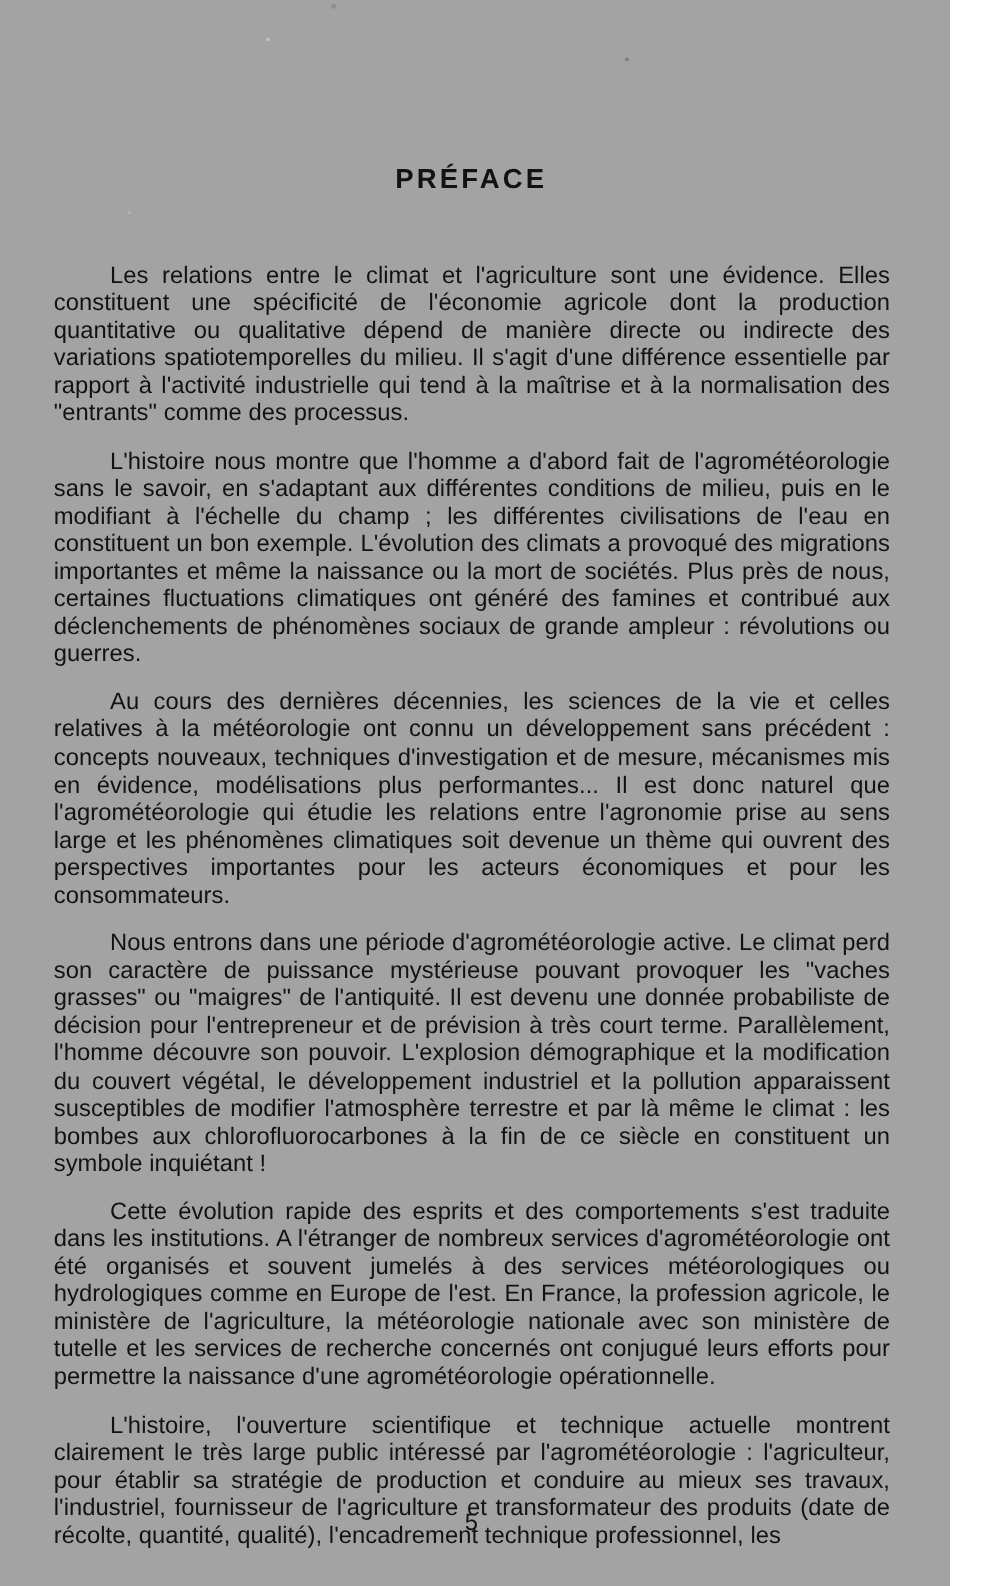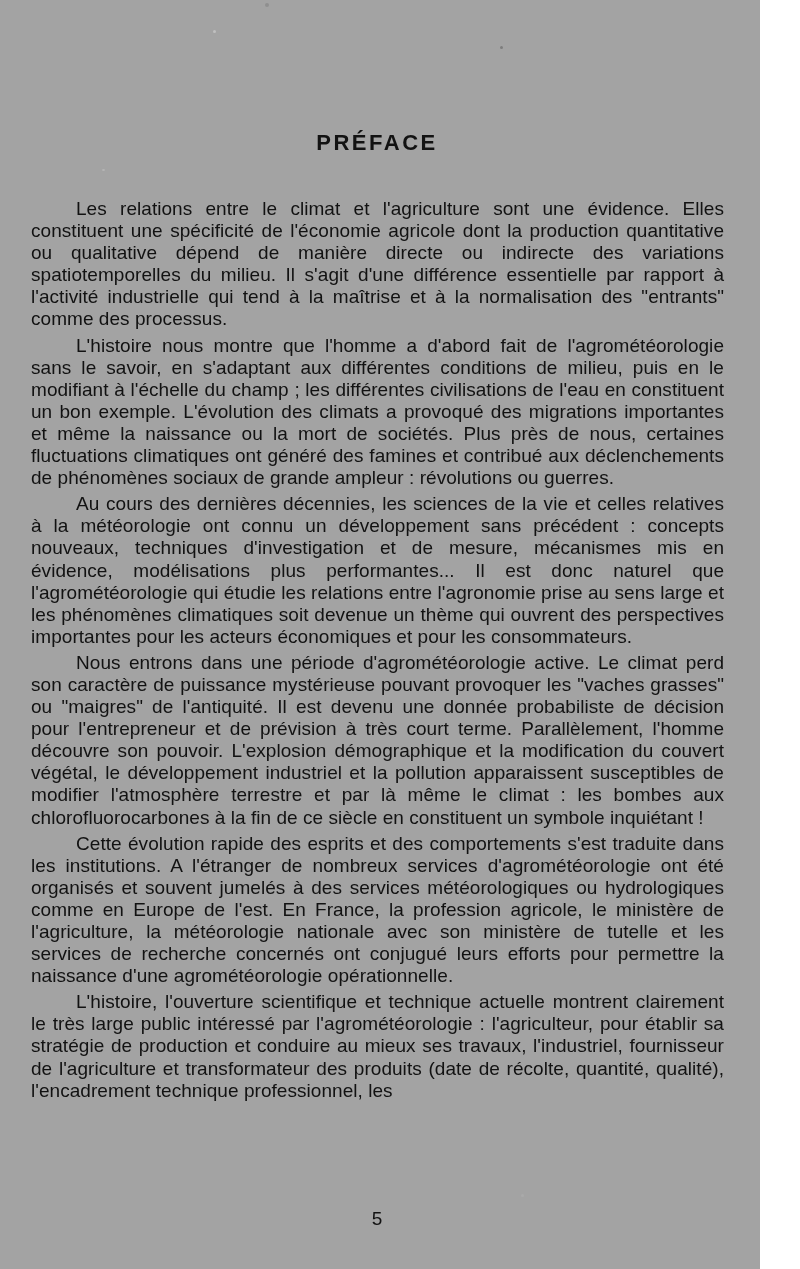--- a/index.html
+++ b/index.html
@@ -31,21 +31,21 @@
     position: absolute;
     top: 194px;
     left: 27px;
     width: 701px;
     font-size: 19px;
     line-height: 22.1px;
     text-align: justify;
     letter-spacing: 0.05px;
   }
   .body-text p {
-    margin: 4px;
+    margin: 16px;
     text-indent: 45px;
   }
   .page-number {
     position: absolute;
     top: 1208px;
     left: 27px;
     width: 700px;
     text-align: center;
     font-size: 19px;
     color: #121212;

